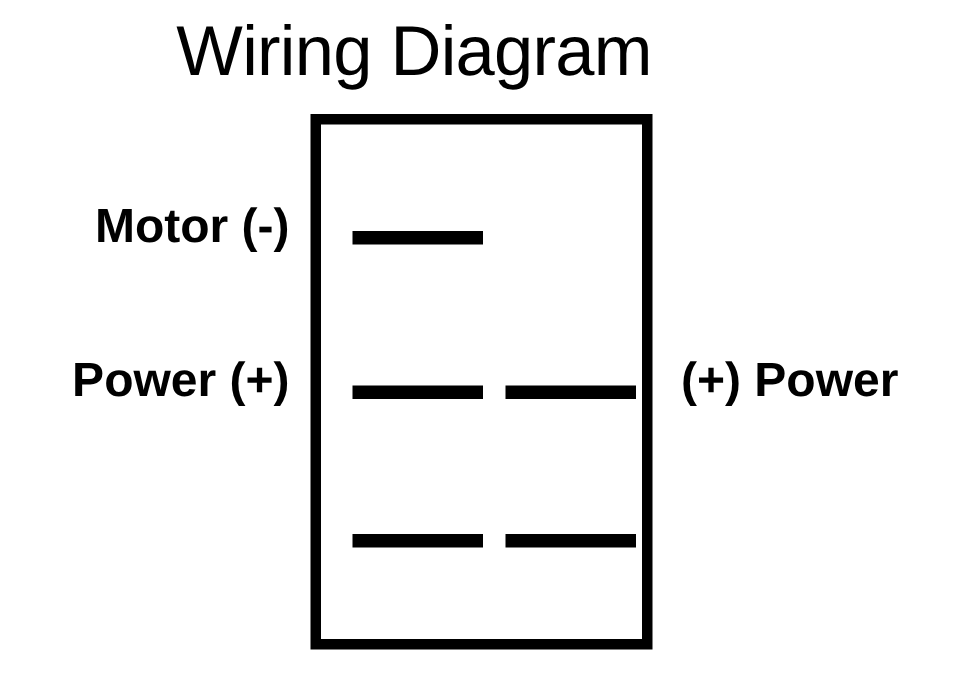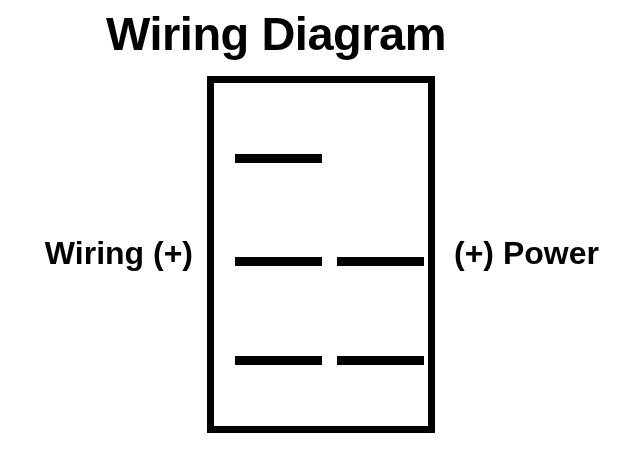--- a/index.html
+++ b/index.html
@@ -20,21 +20,21 @@
   }
 
   
   .diagram-title {
     position: absolute;
     left: 0;
     top: 6px;
     width: 552px;
     text-align: center;
     font-size: 47px;
-    font-weight: bold;
+    font-weight: normal;
     line-height: 56px;
     letter-spacing: -0.5px;
     white-space: nowrap;
   }
 
   
   .switch-body {
     position: absolute;
     left: 207px;
     top: 76px;
@@ -90,21 +90,22 @@
   .side-label.lbl-r2 { top: 237px; }
   .side-label.lbl-r3 { top: 336px; }
 </style>
 </head>
 <body>
 
 <div id="page">
 
   <div class="diagram-title">Wiring Diagram</div>
 
-  <div class="side-label left lbl-r2">Wiring (+)</div>
+  <div class="side-label left lbl-r1">Motor (-)</div>
+  <div class="side-label left lbl-r2">Power (+)</div>
 
   <div class="side-label right lbl-r2">(+) Power</div>
 
   <div class="switch-body">
 
     <div class="terminal-row row-1">
       <div class="terminal-bar slot-left"></div>
 
     </div>
 

